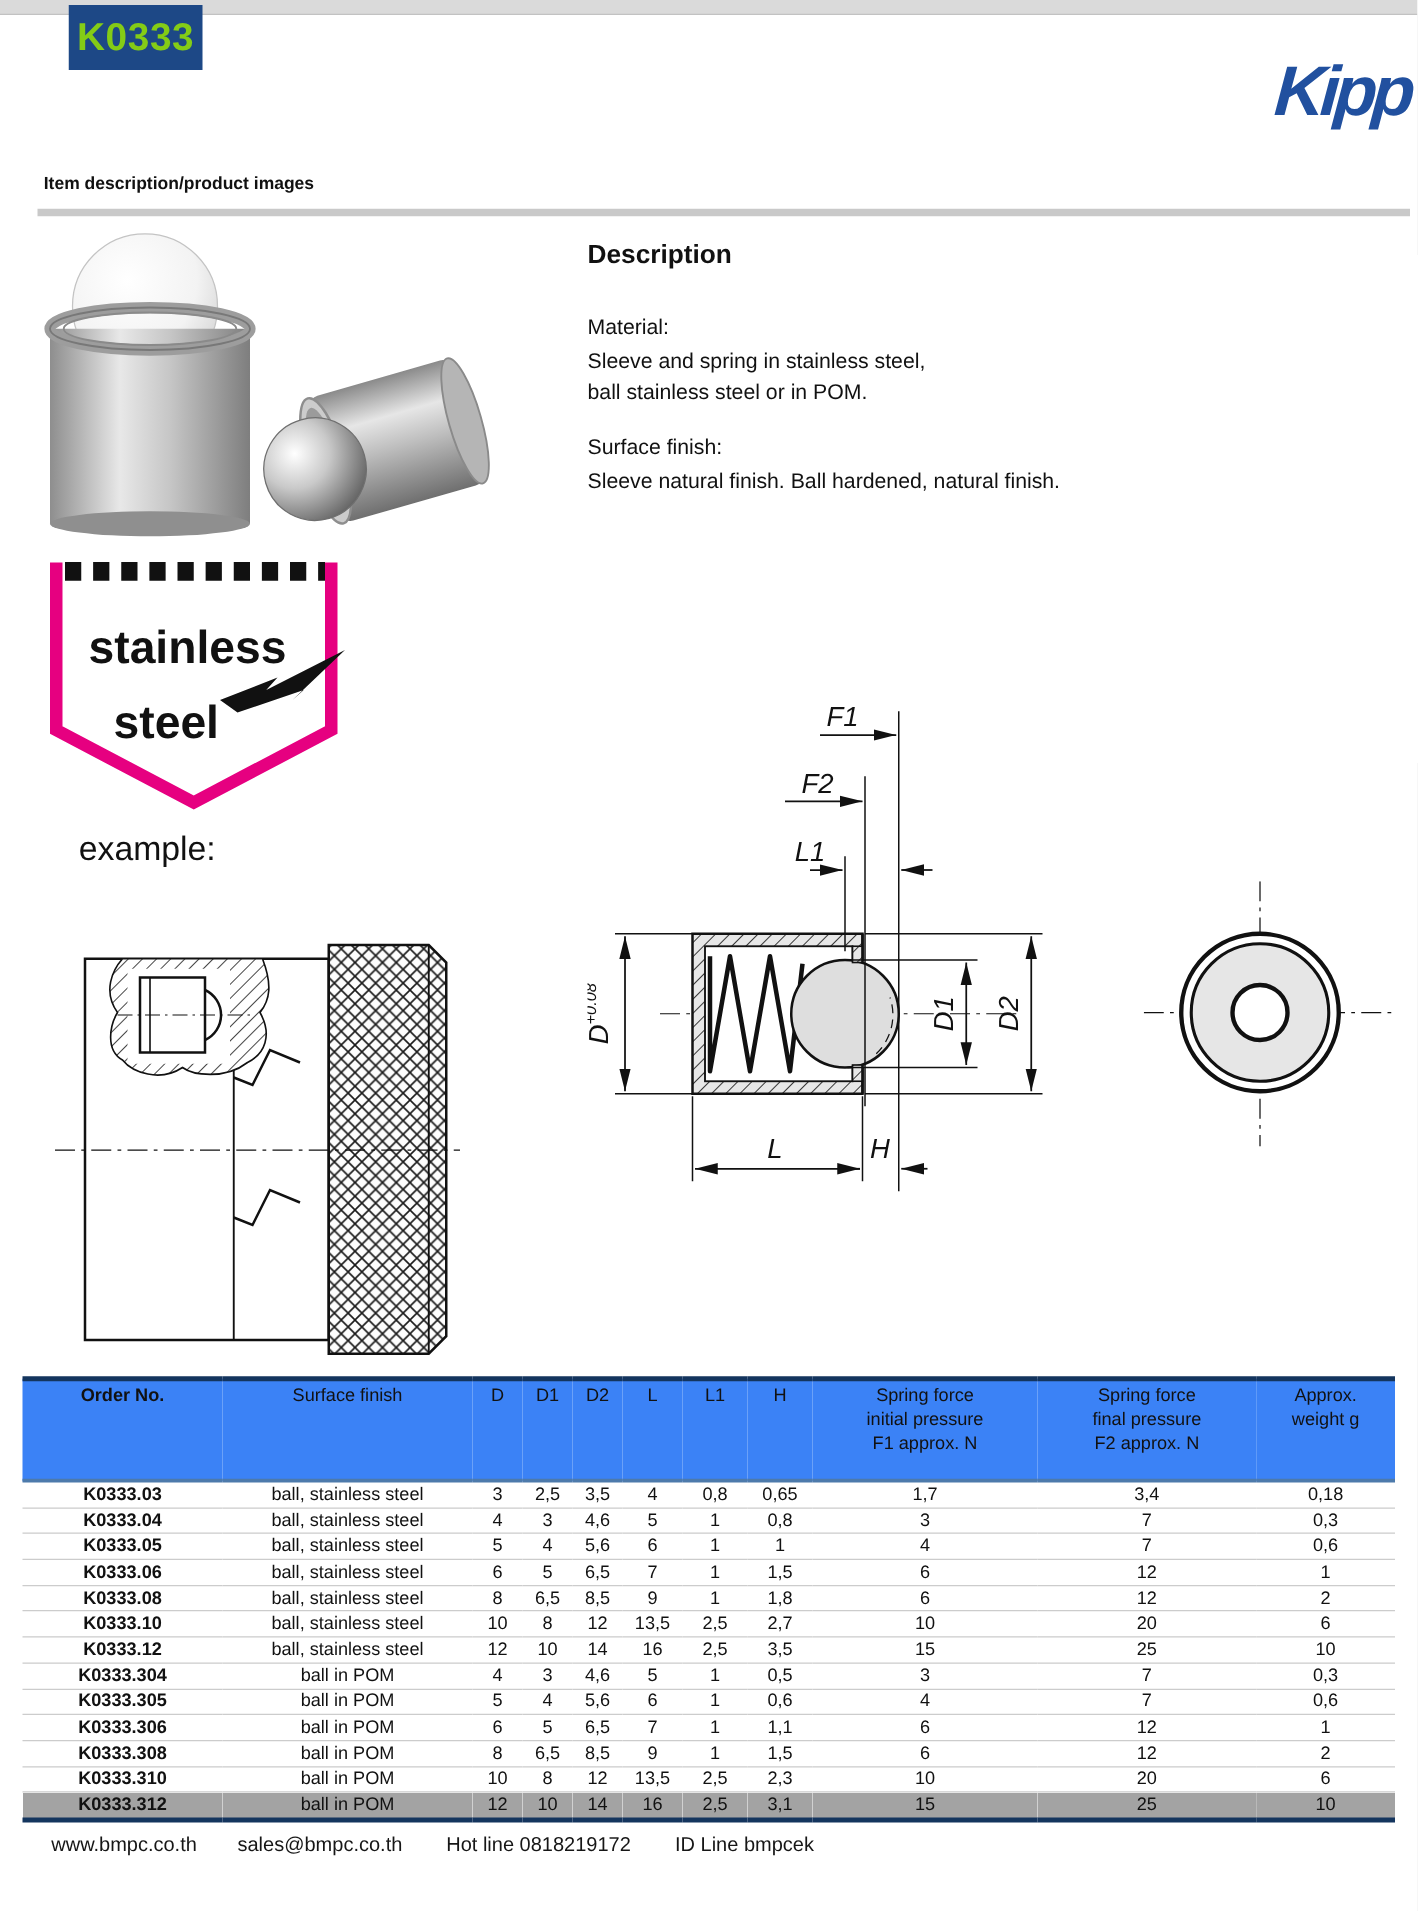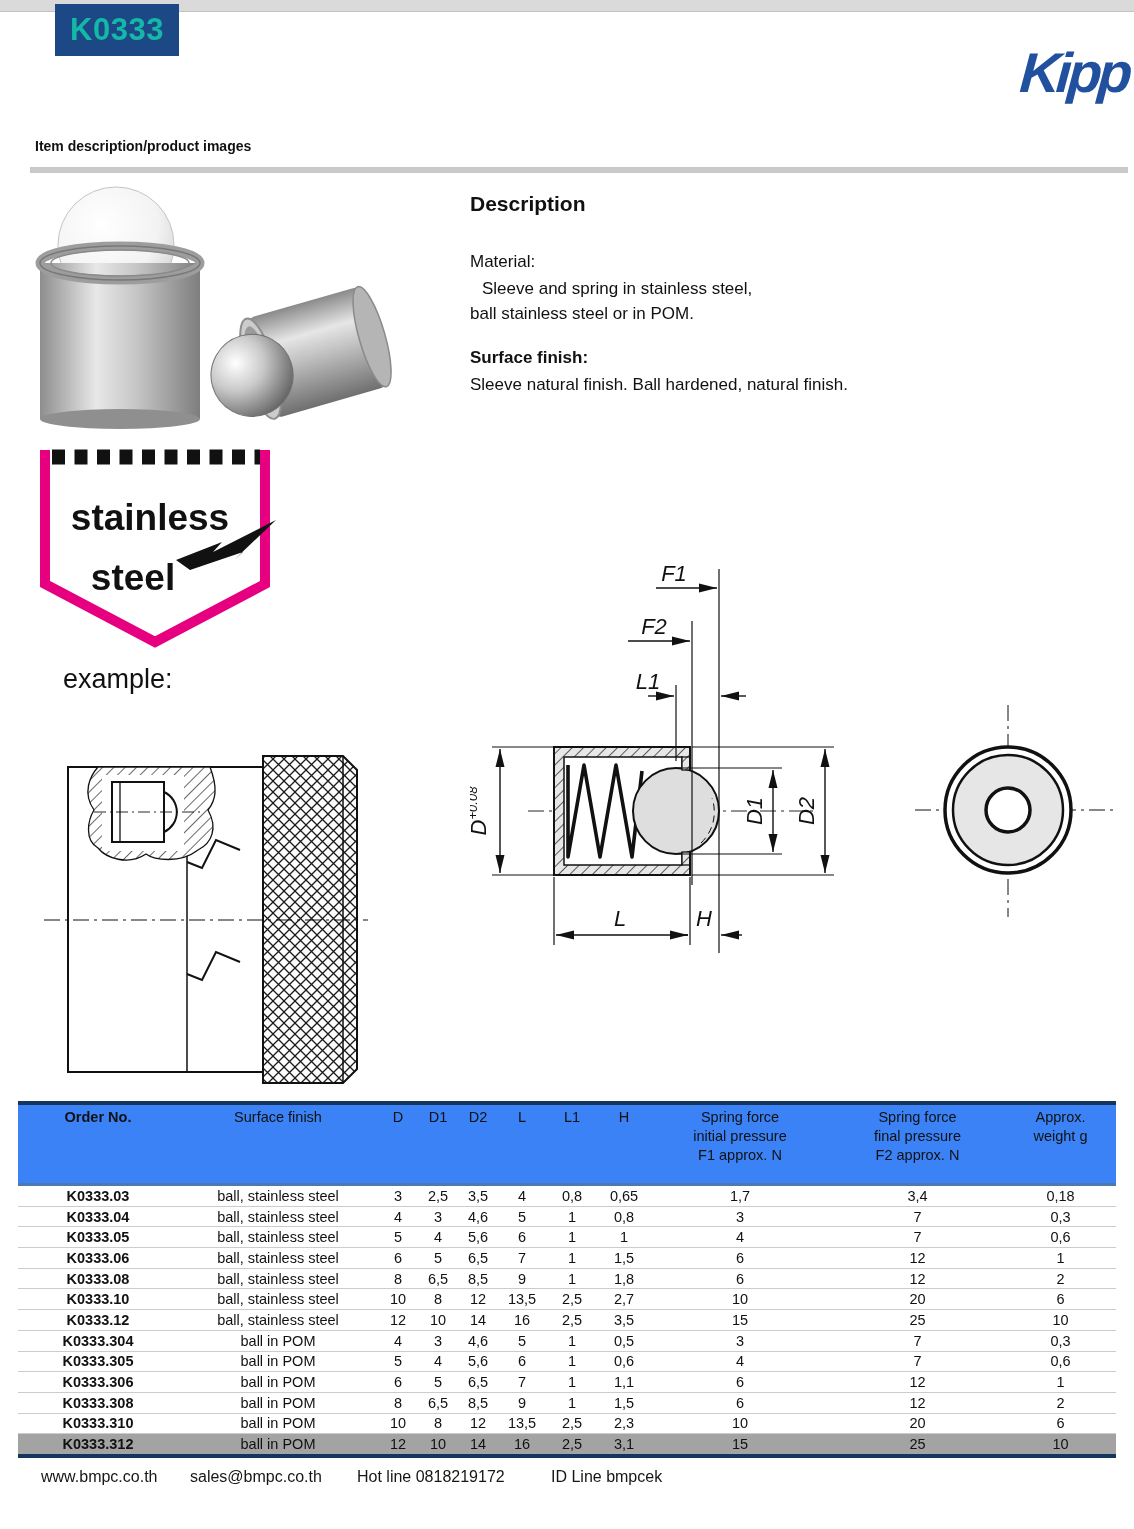--- a/index.html
+++ b/index.html
@@ -2,33 +2,33 @@
 <html><head>
 <meta charset="utf-8">
 <style>
   html,body{margin:0;padding:0;background:#f2f2f2;}
   .page{position:relative;width:1134px;height:1529px;background:#ffffff;
         font-family:"Liberation Sans",sans-serif;color:#111;overflow:hidden;margin:0 auto;}
   .abs{position:absolute;}
 
   
   .topband{left:0;top:8;width:1134px;height:11px;background:#dadada;border-bottom:1px solid #c2c2c2;}
-  .code-badge{left:55px;top:4px;width:124px;height:52px;background:#1d4886;color:#14b8a6;
+  .code-badge{left:55px;top:4px;width:107px;height:52px;background:#1d4886;color:#84cc16;
               font-size:31px;font-weight:bold;display:flex;align-items:center;justify-content:center;
               letter-spacing:.5px;}
   .title{left:35px;top:70px;font-size:27px;font-weight:bold;letter-spacing:-.3px;}
   .section-label{left:35px;top:138px;font-size:14px;font-weight:bold;}
   .divider{left:30px;top:167px;width:1098px;height:6px;background:#c9c9c9;}
 
   
   .desc-head{left:470px;top:192px;font-size:21px;font-weight:bold;}
   .desc-label1{left:470px;top:252px;font-size:17px;font-weight:normal;}
-  .desc-line1{left:470px;top:279px;font-size:17px;margin-left:12px;}
+  .desc-line1{left:470px;top:279px;font-size:17px;}
   .desc-line2{left:470px;top:304px;font-size:17px;}
-  .desc-label2{left:470px;top:348px;font-size:17px;font-weight:bold;}
+  .desc-label2{left:470px;top:348px;font-size:17px;font-weight:normal;}
   .desc-line3{left:470px;top:375px;font-size:17px;}
 
   .example-label{left:42px;top:664px;font-size:27px;margin-left:21px;}
 
   
   .kipp{left:1020px;top:30px;width:112px;height:86px;display:flex;align-items:center;}
   .kipp span{font-size:56px;font-weight:bold;font-style:italic;color:#21509f;letter-spacing:-4px;
              transform:skewX(-4deg);line-height:1;}
 
   
@@ -38,21 +38,21 @@
              vertical-align:top;padding-top:3px;font-size:14.5px;font-weight:normal;line-height:1.3;}
   table.data thead th.b{font-weight:bold;}
   table.data tbody td{height:19.7px;font-size:14.5px;text-align:center;padding:0 2px;
              border-top:1px solid #cccccc;white-space:nowrap;overflow:hidden;}
   table.data tbody tr:first-child td{border-top:none;}
   table.data tbody td.c-order{font-weight:bold;}
   table.data tbody tr.row-last td{background:#a3a3a3;}
 
   
   .foot{top:1468px;font-size:16px;color:#161616;}
-  .f1{left:41px;} .f2{left:190px;} .f3{left:357px;} .f4{left:540px;margin-left:11px;}
+  .f1{left:41px;} .f2{left:190px;} .f3{left:357px;} .f4{left:540px;}
 
   svg text{font-family:"Liberation Sans",sans-serif;}
   .cadlbl{font-style:italic;font-size:22px;fill:#111;}
 </style>
 </head>
 <body>
 
 <div class="page">
 
   <svg width="0" height="0" style="position:absolute" aria-hidden="true">

